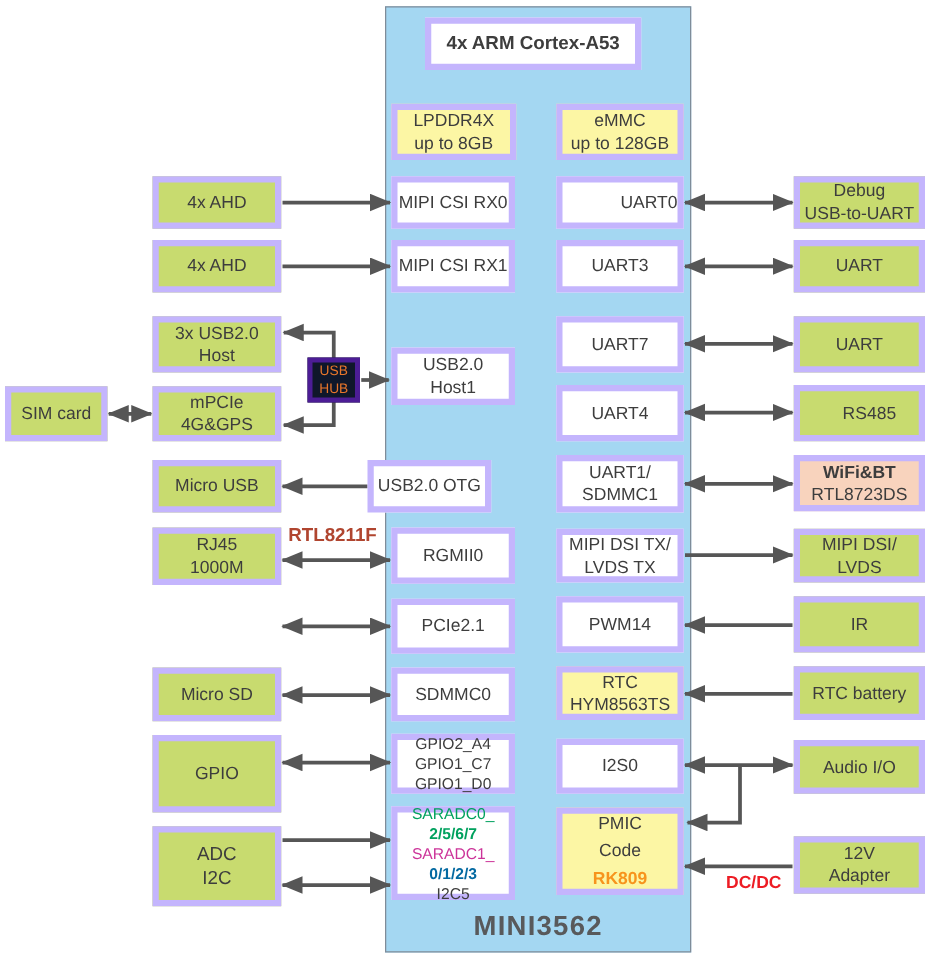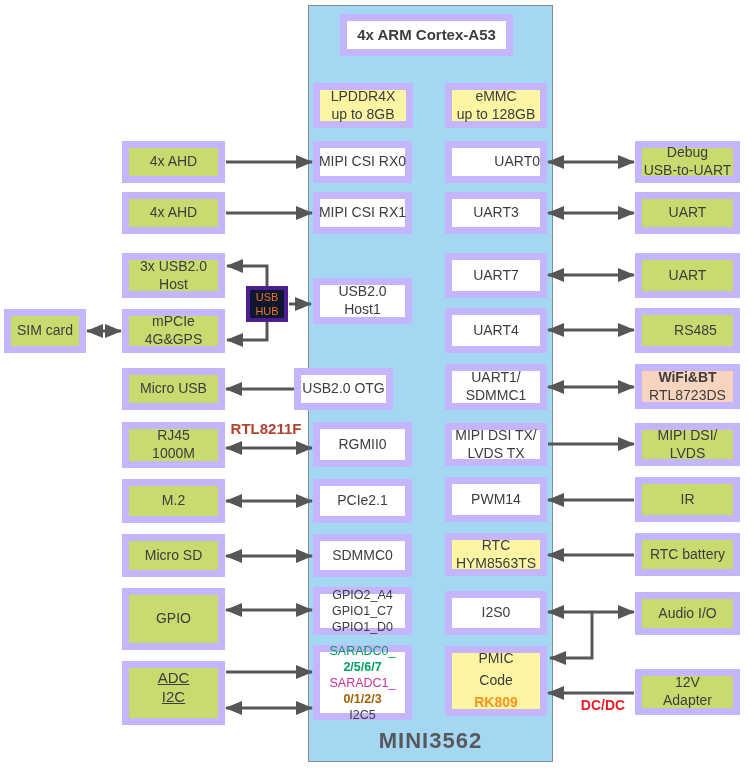--- a/index.html
+++ b/index.html
@@ -11,25 +11,25 @@
     position:absolute;background:#a4d7f2;border:1px solid #7f8c99;
     box-sizing:border-box;z-index:0;
   }
   #soc-title{
     position:absolute;text-align:center;font-weight:bold;font-size:22px;
     color:#58595b;letter-spacing:1px;z-index:3;
   }
   #connector-layer{position:absolute;left:0;top:0;z-index:1;}
   .edge{fill:none;stroke:#565656;stroke-width:3px;}
   .node{
-    position:absolute;z-index:2;box-sizing:border-box;border:7px solid #c4b5fd;
+    position:absolute;z-index:2;box-sizing:border-box;border:5px solid #c4b5fd;
     display:flex;flex-direction:column;align-items:center;justify-content:center;
     text-align:center;font-size:14px;line-height:1.28;
   }
-  .node.spread{justify-content:flex-start;text-decoration:underline;}
+  .node.spread{justify-content:center;}
   .node span{display:block;white-space:nowrap;}
   .green{background:#c8db6f;}
   .yellow{background:#fcf6a4;}
   .white{background:#ffffff;}
   .pink{background:#f8d3bd;}
   .hub{background:#0f172a;border:4px solid #4c1d95;color:#e8762a;font-weight:normal;}
   .float-label{
     position:absolute;z-index:3;font-weight:bold;font-size:14px;
     transform:translateX(-50%);white-space:nowrap;
   }
@@ -99,23 +99,20 @@
       <span>mPCIe</span>
       <span>4G&amp;GPS</span>
     </div>
     <div class="node green" style="left: 122px; top: 368px; width: 103px; height: 42px;">
       <span>Micro USB</span>
     </div>
     <div class="node green" style="left: 122px; top: 422px; width: 103px; height: 46px;">
       <span>RJ45</span>
       <span>1000M</span>
     </div>
-    <div class="node green" style="left: 122px; top: 479px; width: 103px; height: 44px;">
-      <span>M.2</span>
-    </div>
     <div class="node green" style="left: 122px; top: 534px; width: 103px; height: 43px;">
       <span>Micro SD</span>
     </div>
     <div class="node green" style="left: 122px; top: 588px; width: 103px; height: 62px;">
       <span>GPIO</span>
     </div>
     <div class="node green spread" style="left: 122px; top: 661px; width: 103px; height: 64px; font-size: 15px;">
       <span>ADC</span>
       <span>I2C</span>
     </div>
@@ -147,21 +144,21 @@
     </div>
     <div class="node white" style="left: 313px; top: 587px; width: 99px; height: 48px; font-size: 12.5px;">
       <span>GPIO2_A4</span>
       <span>GPIO1_C7</span>
       <span>GPIO1_D0</span>
     </div>
     <div class="node white" style="left: 313px; top: 645px; width: 99px; height: 75px; font-size: 12.5px;">
       <span style="color: rgb(0, 161, 94);">SARADC0_</span>
       <span style="color: rgb(0, 161, 94); font-weight: bold;">2/5/6/7</span>
       <span style="color: rgb(204, 51, 153);">SARADC1_</span>
-      <span style="color: #a16207; font-weight: bold;">0/1/2/3</span>
+      <span style="color: #0369a1; font-weight: bold;">0/1/2/3</span>
       <span>I2C5</span>
     </div>
     <div class="node white" style="left: 445px; top: 141px; width: 102px; height: 42px; align-items: flex-end;">
       <span>UART0</span>
     </div>
     <div class="node white" style="left: 445px; top: 192px; width: 102px; height: 42px;">
       <span>UART3</span>
     </div>
     <div class="node white" style="left: 445px; top: 253px; width: 102px; height: 45px;">
       <span>UART7</span>

